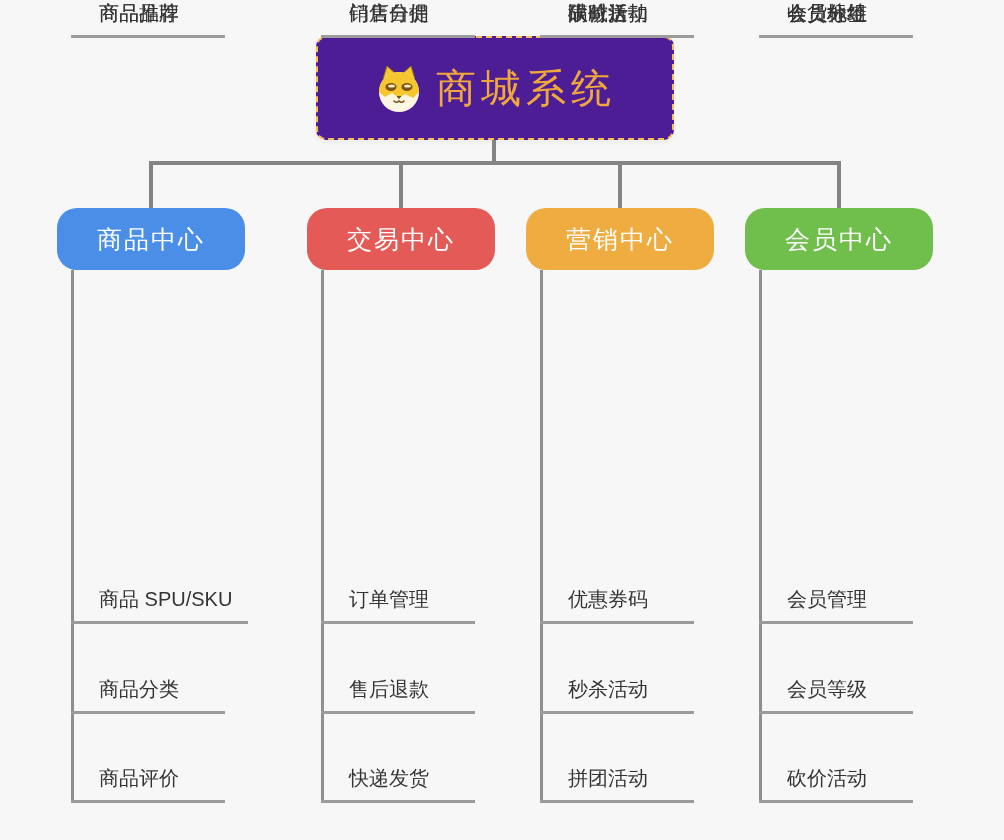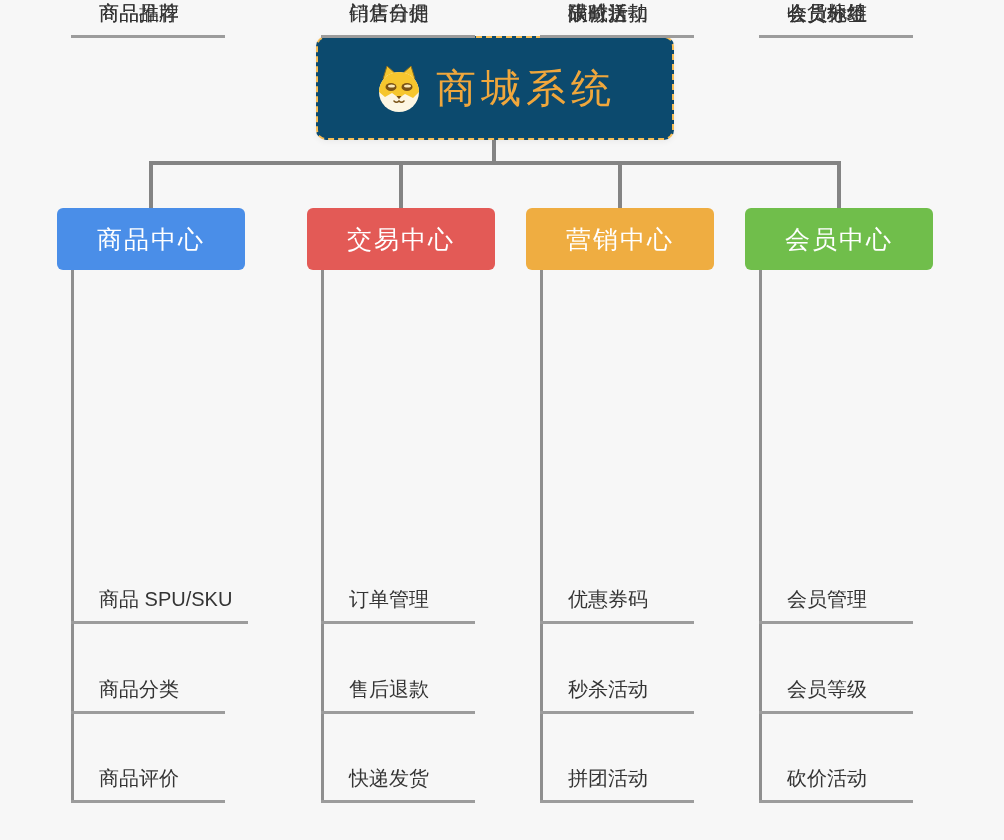--- a/index.html
+++ b/index.html
@@ -4,38 +4,38 @@
 <style>
   html,body{margin:0;padding:0;}
   body{
     width:1004px;height:840px;position:relative;overflow:hidden;
     background:#f7f7f7;
     font-family:"Liberation Sans",sans-serif;
   }
   
   .root-node{
     position:absolute;left:316px;top:36px;width:358px;height:104px;
-    background:#0c4a6e;border:2px dashed #f7bd55;border-radius:10px;
+    background:#4c1d95;border:2px dashed #f7bd55;border-radius:10px;
     box-sizing:border-box;display:flex;align-items:center;justify-content:center;
     box-shadow:0 2px 6px rgba(0,0,0,0.05);
   }
   .root-title{
     font-size:40px;letter-spacing:5px;color:#f0a73c;margin-left:12px;white-space:nowrap;
   }
   .root-icon{flex:0 0 auto;display:flex;}
   
   .conn{position:absolute;background:#848484;}
   .root-drop{left:492px;top:140px;width:4px;height:25px;}
   .trunk{left:149px;top:161px;width:692px;height:4px;}
   .branch{position:absolute;top:0;width:250px;height:840px;}
   .branch .drop{position:absolute;left:92px;top:163px;width:4px;height:45px;background:#848484;}
   .branch .spine{position:absolute;left:14px;top:270px;width:3px;height:533px;background:#8f8f8f;}
   
   .hdr{
-    position:absolute;left:0;top:208px;width:188px;height:62px;border-radius:6px;
+    position:absolute;left:0;top:208px;width:188px;height:62px;border-radius:20px;
     display:flex;align-items:center;justify-content:center;
     color:#ffffff;font-size:25px;letter-spacing:2px;white-space:nowrap;
   }
   
   .leaf{
     position:absolute;left:14px;box-sizing:border-box;
     min-width:154px;white-space:nowrap;
     padding:0 16px 8px 28px;border-bottom:3px solid #9c9c9c;
     font-size:20px;line-height:27px;color:#343434;
   }

